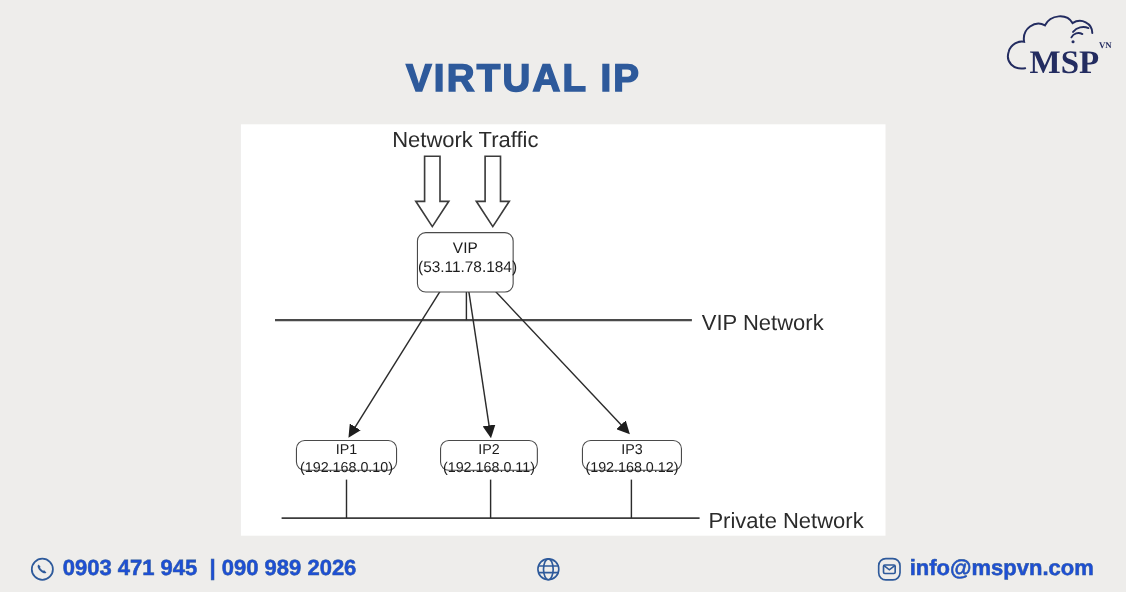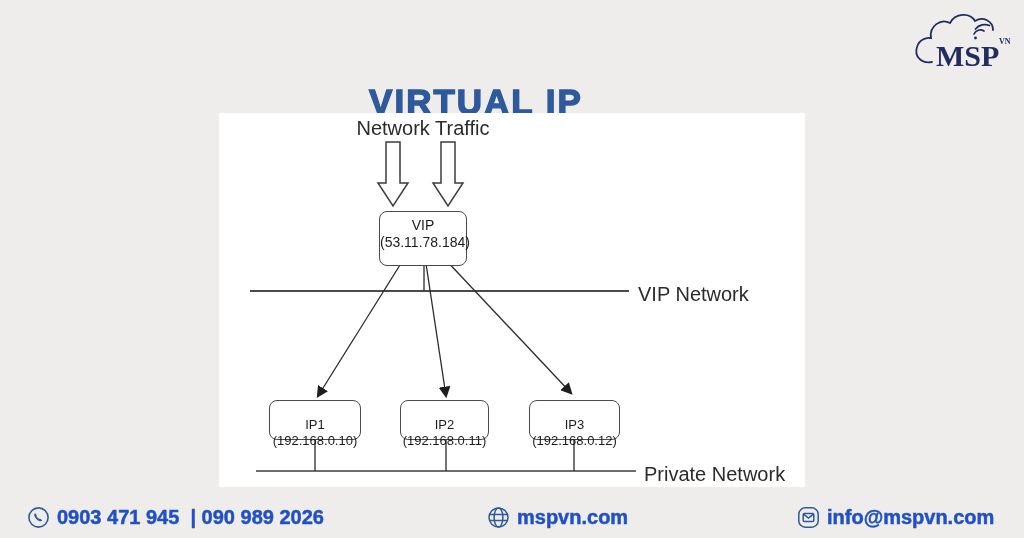--- a/index.html
+++ b/index.html
@@ -13,21 +13,20 @@
 
   
   .page-title {
     position: absolute;
     top: 52px; left: 0; width: 952px;
     text-align: center;
     font-size: 35px;
     font-weight: bold;
     letter-spacing: 2px;
     color: #2e5a9b;
-    margin-top: 30px;
     -webkit-text-stroke: 1.4px #2e5a9b;
   }
 
   
   .logo { position: absolute; top: 8px; right: 12px; width: 100px; height: 66px; }
 
   
   .panel {
     position: absolute;
     left: 219px; top: 113px;
@@ -48,21 +47,21 @@
 
   .node-box {
     position: absolute;
     border: 1.4px solid #4a4a4a;
     border-radius: 8px;
     background: #ffffff;
     text-align: center;
     color: #1d1d1d;
   }
   .vip-box { left: 160px; top: 98px; width: 88px; height: 55px; padding-top: 5px; font-size: 14px; line-height: 17px; }
-  .ip-box { top: 287px; height: 40px; padding-top: 16px; font-size: 13px; line-height: 15.5px; }
+  .ip-box { top: 287px; height: 28px; padding-top: 0; font-size: 13px; line-height: 15.5px; }
   .ip-box-1 { left: 50px;  width: 92px; }
   .ip-box-2 { left: 181px; width: 89px; }
   .ip-box-3 { left: 310px; width: 91px; }
 
   
   .footer-group {
     position: absolute;
     top: 506px;
     display: flex;
     gap: 7px;
@@ -156,21 +155,20 @@
 
 <div class="footer-group footer-web">
   <svg class="footer-icon" width="23" height="23" viewBox="0 0 23 23" aria-hidden="true">
     <g fill="none" stroke="#2e5a9b" stroke-width="1.5">
       <circle cx="11.5" cy="11.5" r="9.5"></circle>
       <ellipse cx="11.5" cy="11.5" rx="4.4" ry="9.5"></ellipse>
       <line x1="2.2" y1="8.5" x2="20.8" y2="8.5"></line>
       <line x1="2.2" y1="14.5" x2="20.8" y2="14.5"></line>
     </g>
   </svg>
-  <span>mspvn.com</span>
 </div>
 
 <div class="footer-group footer-mail">
   <svg class="footer-icon" width="23" height="23" viewBox="0 0 23 23" aria-hidden="true">
     <g fill="none" stroke="#2e5a9b" stroke-width="1.5">
       <rect x="1.8" y="1.8" width="19.4" height="19.4" rx="6.5"></rect>
       <rect x="6.2" y="7.6" width="10.6" height="7.8" rx="1.2"></rect>
       <path d="M6.6,8.2 L11.5,12 L16.4,8.2"></path>
     </g>
   </svg>

